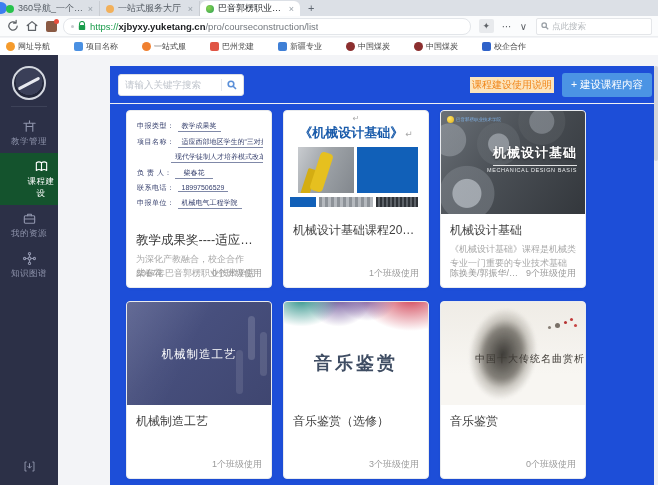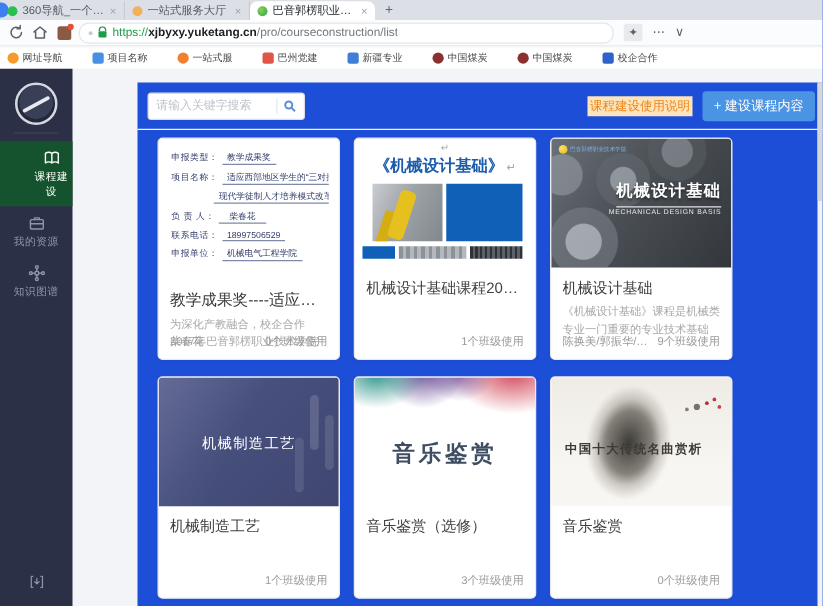--- a/index.html
+++ b/index.html
@@ -129,21 +129,21 @@
     radial-gradient(48px 44px at 38% -6%, rgba(92,62,140,.95), rgba(92,62,140,0) 70%),
     radial-gradient(40px 30px at 58% -2%, rgba(120,80,150,.8), rgba(120,80,150,0) 70%),
     radial-gradient(70px 46px at 88% -4%, rgba(205,50,70,.9), rgba(205,50,70,0) 72%),
     #fff;}
   .water-title{position:absolute;left:0;right:0;top:48%;text-align:center;color:#3f4d63;font-weight:bold;font-size:18px;letter-spacing:3px;}
 
   
   .cover-ink{background:linear-gradient(180deg,#efece6,#f8f6f2 70%);}
   .ink-rock{position:absolute;left:28px;top:6px;width:68px;height:92px;background:radial-gradient(closest-side,rgba(52,50,46,.95),rgba(84,80,72,.7) 55%,rgba(120,115,104,.35) 75%,transparent);transform:rotate(8deg);filter:blur(1px);}
   .ink-blossom{position:absolute;right:12px;top:16px;width:3px;height:3px;border-radius:50%;background:#c23a3a;box-shadow:-6px 3px 0 #b53333,-14px 6px 0 1px rgba(90,80,70,.8),-22px 8px 0 rgba(90,80,70,.7),4px 6px 0 #c74444;}
-  .ink-title{position:absolute;left:11px;right:0;top:50px;text-align:left;font-size:10px;color:#3e3a35;font-weight:bold;letter-spacing:1px;font-family:"Liberation Serif","DejaVu Serif",serif;}
+  .ink-title{position:absolute;left:0;right:0;top:50px;text-align:right;font-size:10px;color:#3e3a35;font-weight:normal;letter-spacing:1px;font-family:"Liberation Serif","DejaVu Serif",serif;}
 
   .scrollbar{position:absolute;right:0;top:0;bottom:0;width:4px;background:#f1f1f3;}
   .scroll-thumb{position:absolute;top:0;width:4px;height:95px;background:#d4d6da;border-radius:2px;}
 </style>
 </head>
 <body>
 
 <div class="tabbar">
   <div class="pinned-frag"></div>
   <div class="tab">
@@ -180,20 +180,27 @@
     <span class="dot"></span>
     <svg class="lock" viewBox="0 0 8 10">
         <path d="M1.5 4V3a2.5 2.5 0 0 1 5 0v1" stroke="#1a9c4b" fill="none" stroke-width="1.1"></path>
         <rect x="0.8" y="4" width="6.4" height="5" rx="0.8" fill="#1a9c4b"></rect>
       </svg>
     <span class="url"><span class="scheme">https://</span><span class="domain">xjbyxy.yuketang.cn</span><span class="path">/pro/courseconstruction/list</span></span>
   </div>
   <span class="flashbox">✦</span>
   <span class="tb-glyph">⋯</span>
   <span class="tb-glyph">∨</span>
+  <div class="tbsearch">
+    <svg viewBox="0 0 10 10">
+        <circle cx="4" cy="4" r="2.8"></circle>
+        <path d="M6.2 6.2 9 9"></path>
+      </svg>
+    <input placeholder="点此搜索" style="">
+  </div>
 </div>
 
 <div class="bookmarks">
   <span class="bm">
       <span class="bm-ico round c1"></span>
       <span class="bm-label">网址导航</span>
     </span>
   <span class="bm">
       <span class="bm-ico c2"></span>
       <span class="bm-label">项目名称</span>
@@ -222,20 +229,26 @@
       <span class="bm-ico c8"></span>
       <span class="bm-label">校企合作</span>
     </span>
 </div>
 
 <div class="page">
 
   <aside class="sidebar">
     <div class="logo"></div>
     <div class="sdivider"></div>
+    <div class="snav-item">
+      <svg viewBox="0 0 16 16">
+          <path d="M2 4.5h12M4.5 4.5V13M11.5 4.5V13M4.5 8h7M8 2v2.5"></path>
+        </svg>
+      <span class="snav-label">教学管理</span>
+    </div>
     <div class="snav-item active">
       <svg viewBox="0 0 16 16">
           <path d="M8 4C6.5 2.9 4 2.9 2.5 4v8.2c1.5-1.1 4-1.1 5.5 0 1.5-1.1 4-1.1 5.5 0V4C12 2.9 9.5 2.9 8 4zM8 4v8.2"></path>
         </svg>
       <span class="snav-label">课程建设</span>
     </div>
     <div class="snav-item">
       <svg viewBox="0 0 16 16">
           <rect x="2.5" y="5" width="11" height="8" rx="1"></rect>
           <path d="M6 5V3.5h4V5M2.5 8.5h11"></path>

